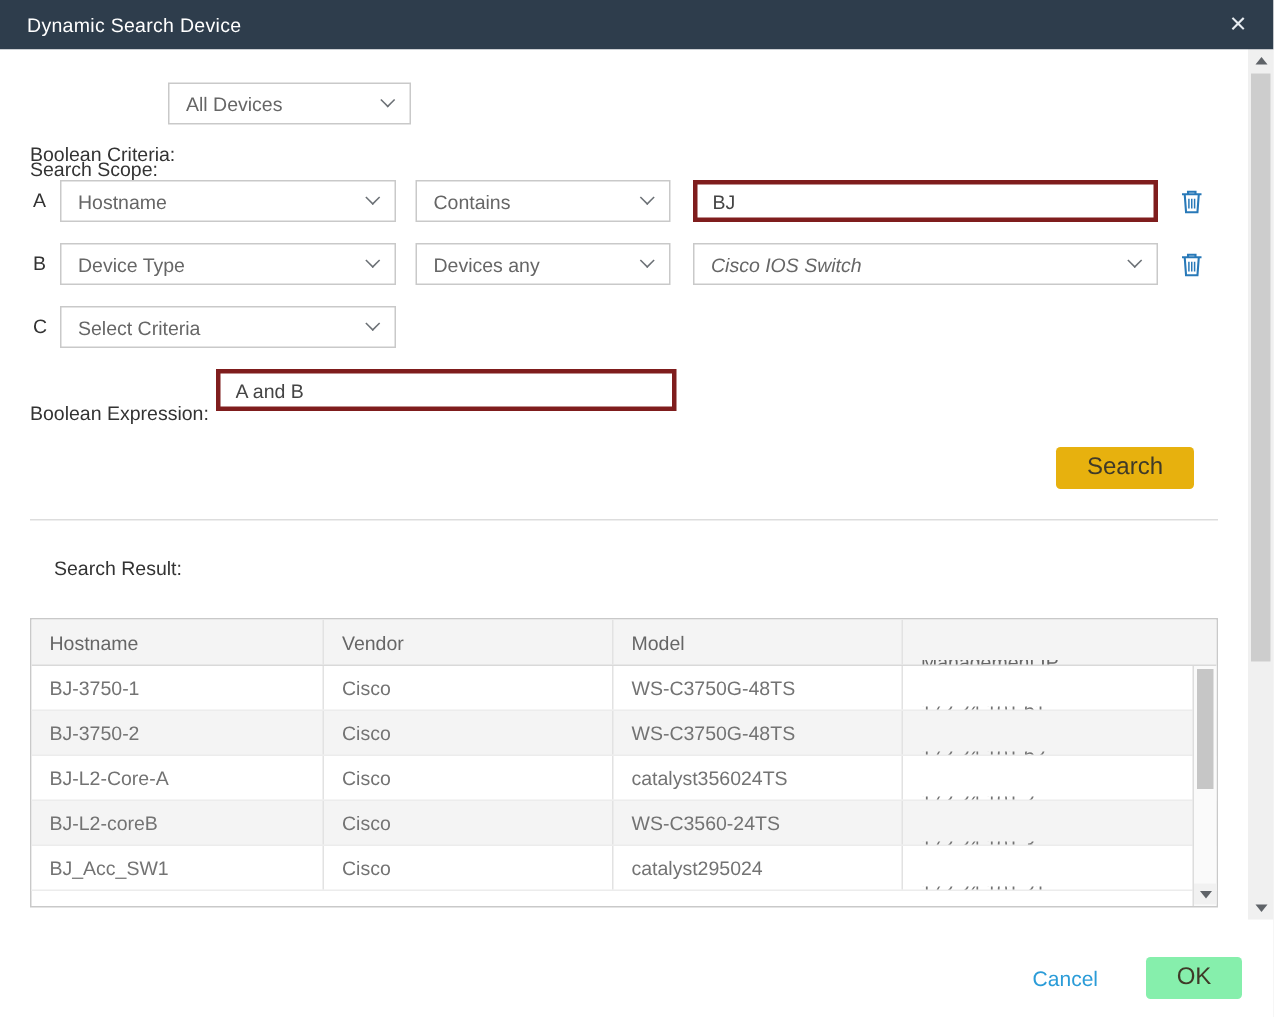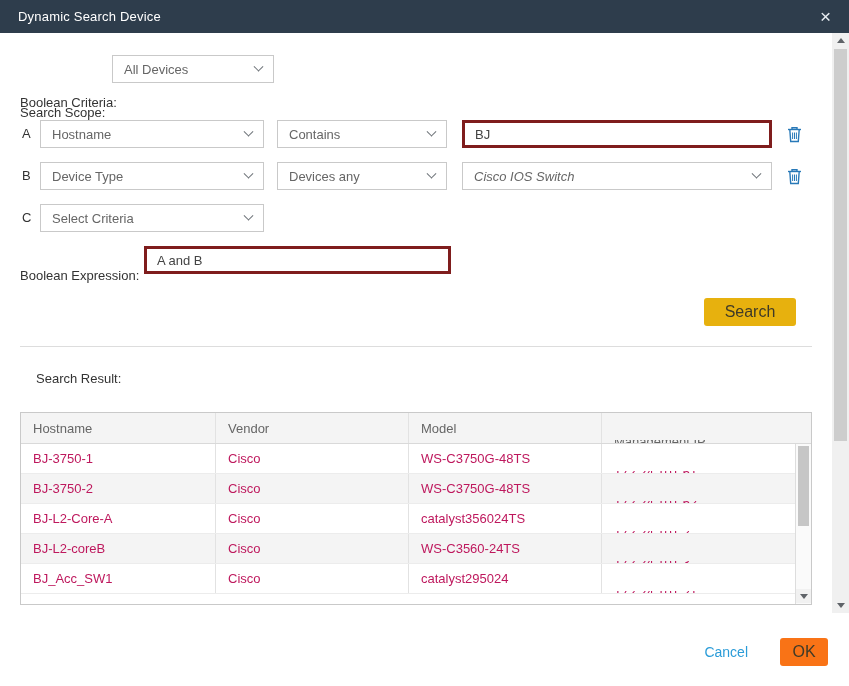--- a/index.html
+++ b/index.html
@@ -57,21 +57,21 @@
   .table {
     position:absolute; left:20px; top:379px; width:792px; height:193px;
     border:1px solid #c9c9c9; background:#fff; overflow:hidden;
   }
   .thead { display:flex; height:31px; background:#f4f4f4; border-bottom:1px solid #d9d9d9; }
   .th, .td {
     padding:0 12px; display:flex; align-items:center;
     font-size:13px; border-right:1px solid #e2e2e2; overflow:hidden; white-space:nowrap;
   }
   .th { color:#666; }
-  .td { color:#be185d; }
+  .td { color:#737373; }
   .c0 { width:195px; } .c1 { width:193px; } .c2 { width:193px; } .c3 { width:193px; border-right:none;margin-top:27px; }
   .tr { display:flex; height:30px; border-bottom:1px solid #ececec; background:#fff; }
   .tr.alt { background:#f4f4f4; }
 
   
   .tscroll {
     position:absolute; right:0; top:31px; bottom:0; width:16px;
     background:#fafafa; border-left:1px solid #ddd;
   }
   .tscroll .thumb { position:absolute; top:2px; left:2px; width:11px; height:80px; background:#c6c6c6; }
@@ -88,21 +88,21 @@
   }
   .vscroll .up { top:0; } .vscroll .down { bottom:0; }
   .vscroll .thumb { position:absolute; top:16px; left:2px; width:13px; height:392px; background:#cdcdcd; }
 
   .tri-up { width:0; height:0; border-left:4px solid transparent; border-right:4px solid transparent; border-bottom:5px solid #5f6368; }
   .tri-down { width:0; height:0; border-left:4px solid transparent; border-right:4px solid transparent; border-top:5px solid #5f6368; }
 
   
   .footer { position:absolute; right:21px; bottom:20px; display:flex; align-items:center; gap:32px; }
   .cancel-link { font-size:14px; color:#2b9cd8; cursor:pointer; }
-  .btn-ok { position:static; width:48px; height:28px; background:#f97316; }
+  .btn-ok { position:static; width:64px; height:28px; background:#86efac; }
 </style>
 </head>
 <body>
 
 <div class="dialog">
 
   <div class="titlebar">
     <span class="title">Dynamic Search Device</span>
     <span class="close">×</span>
   </div>

